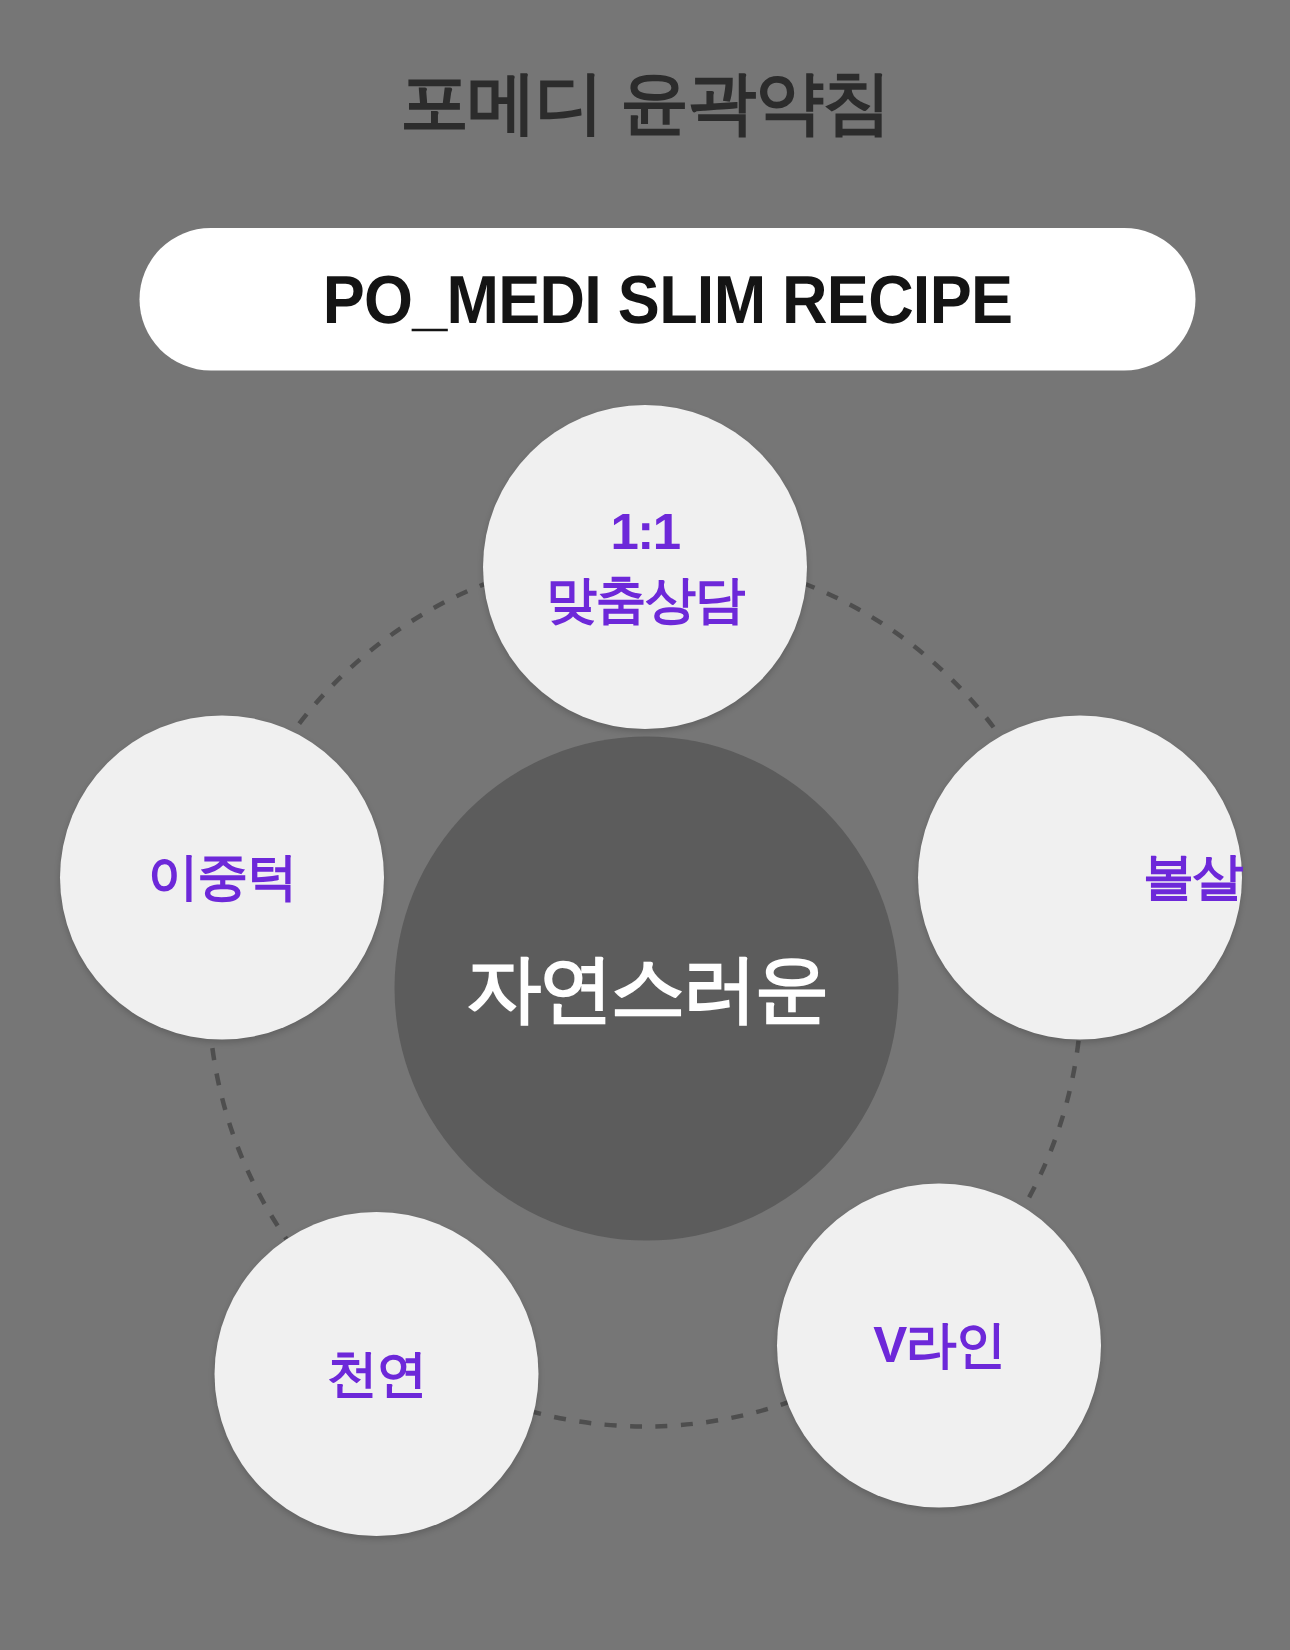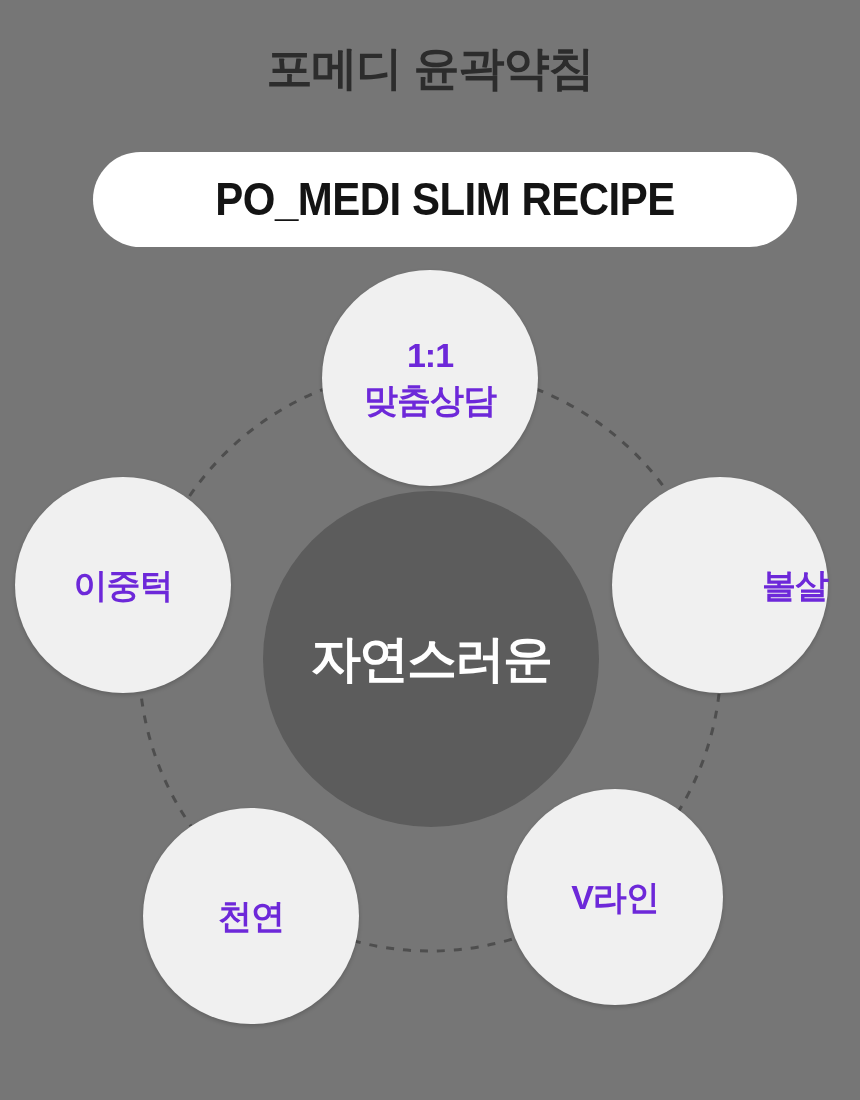--- a/index.html
+++ b/index.html
@@ -98,24 +98,24 @@
     box-shadow: 0 2px 4px rgba(0,0,0,0.18);
   }
   .satellite .sat-line {
     font-size: 34px;
     font-weight: 700;
     letter-spacing: -1px;
     line-height: 1.32;
     color: #6d28d9;
   }
   .sat-top          { left: 322px; top: 270px; }
-  .sat-left         { left: 15px;  top: 477px; }
+  .sat-left         { left: 40px;  top: 477px; }
   .sat-right        { left: 612px; top: 477px; align-items: flex-end; }
   .sat-bottom-left  { left: 143px; top: 808px; }
-  .sat-bottom-right { left: 507px; top: 789px; }
+  .sat-bottom-right { left: 518px; top: 789px; }
 </style>
 </head>
 <body>
 
 <div class="canvas">
 
   <div class="page-title">포메디 윤곽약침</div>
 
   <div class="recipe-badge">
     <span class="badge-text">PO_MEDI SLIM RECIPE</span>

